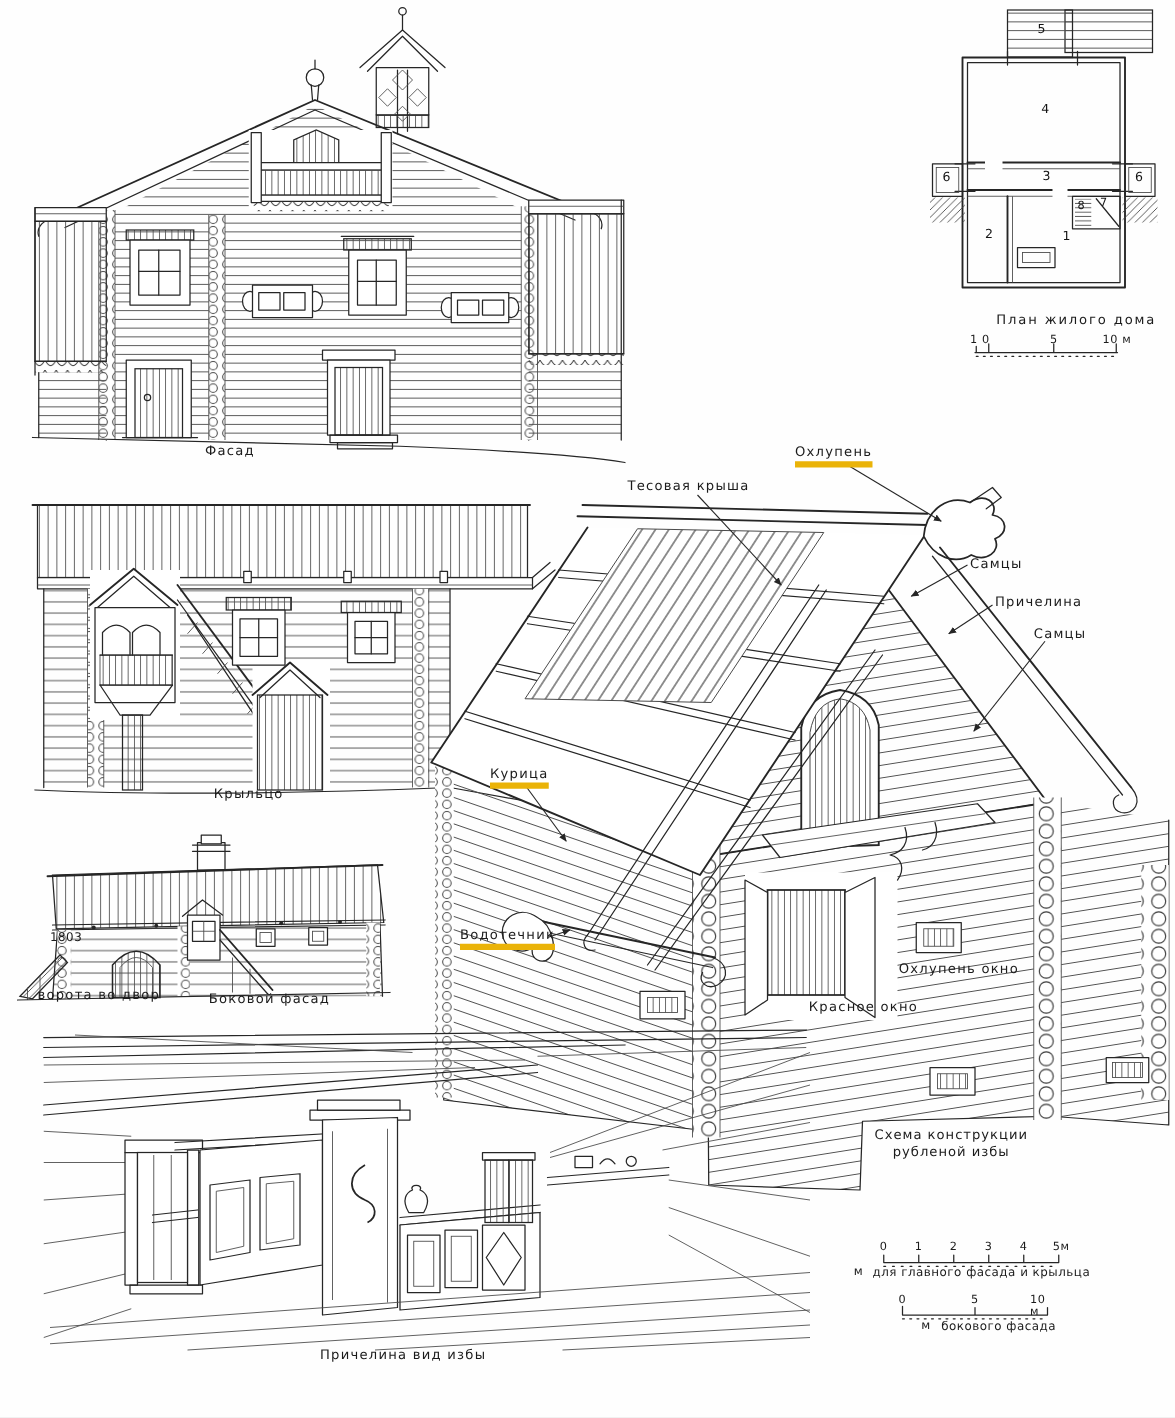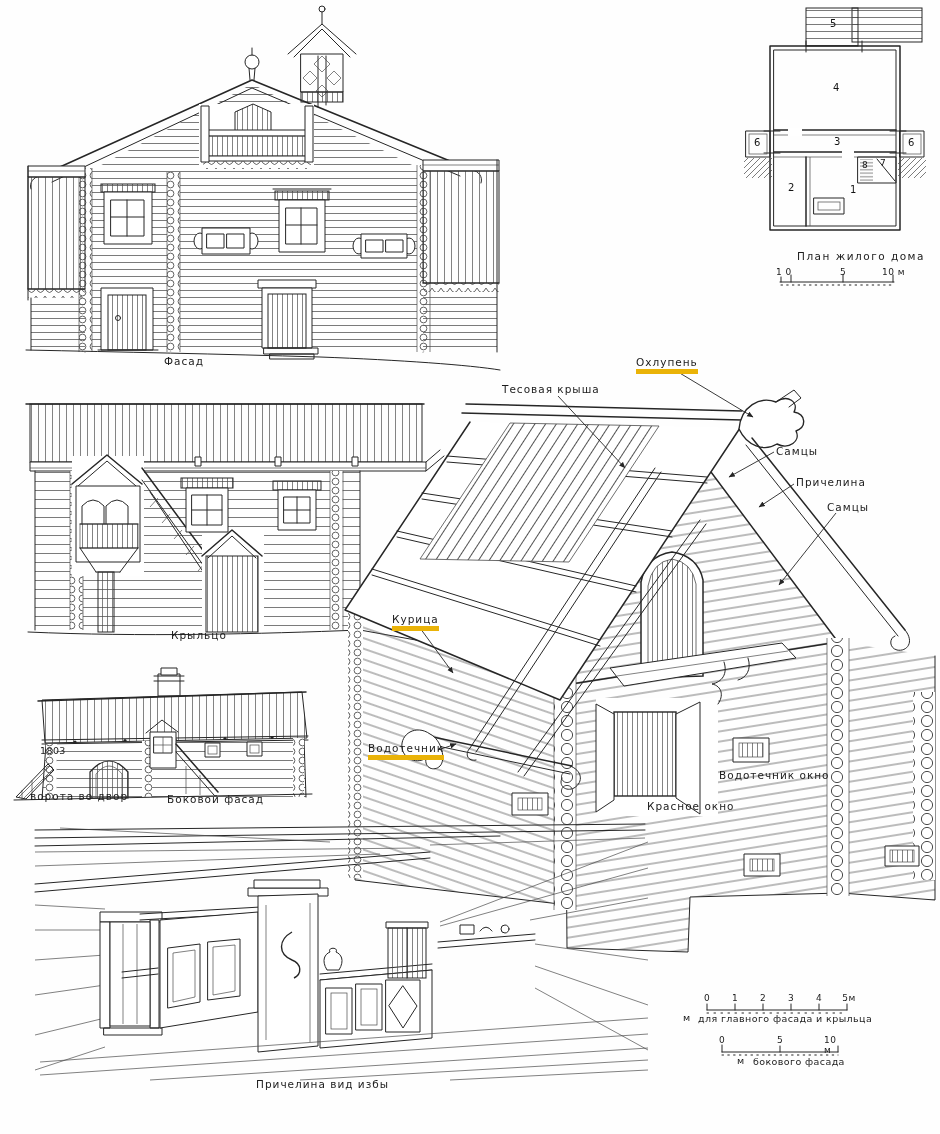--- a/index.html
+++ b/index.html
@@ -475,23 +475,27 @@
 <span class="plan-num" style="left:862px;top:160px;font-size:9px">8</span>
 <span class="plan-num" style="left:880px;top:158px;font-size:9px">7</span>
 
 <div class="lbl" style="left:502px;top:383px">Тесовая крыша</div>
 <div class="lbl lbl-u" style="left:636px;top:356px">Охлупень</div>
 <div class="lbl" style="left:776px;top:445px">Самцы</div>
 <div class="lbl" style="left:796px;top:476px">Причелина</div>
 <div class="lbl" style="left:827px;top:501px">Самцы</div>
 <div class="lbl lbl-u" style="left:392px;top:613px">Курица</div>
 <div class="lbl lbl-u" style="left:368px;top:742px">Водотечник</div>
-<div class="lbl" style="left:719px;top:769px">Водотечник окно</div>
+<div class="lbl" style="left:719px;top:769px">Охлупень окно</div>
 <div class="lbl" style="left:647px;top:800px">Красное окно</div>
 
+<div class="scheme-title">
+  <div>Схема конструкции</div>
+  <div>рубленой избы</div>
+</div>
 
 <div class="ticks" style="left:700px;top:993px;width:165px">
   <span style="left:7px">0</span>
   <span style="left:35px">1</span>
   <span style="left:63px">2</span>
   <span style="left:91px">3</span>
   <span style="left:119px">4</span>
   <span style="left:149px">5м</span>
 </div>
 <div class="lbl lbl-sm" style="left:683px;top:1012px">м</div>

